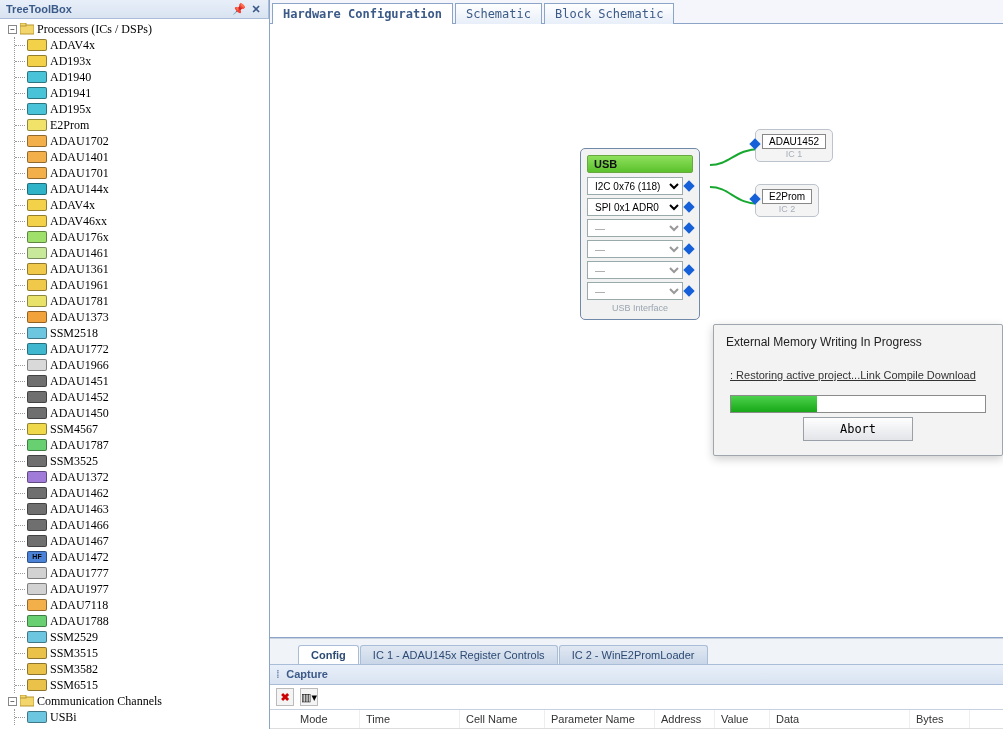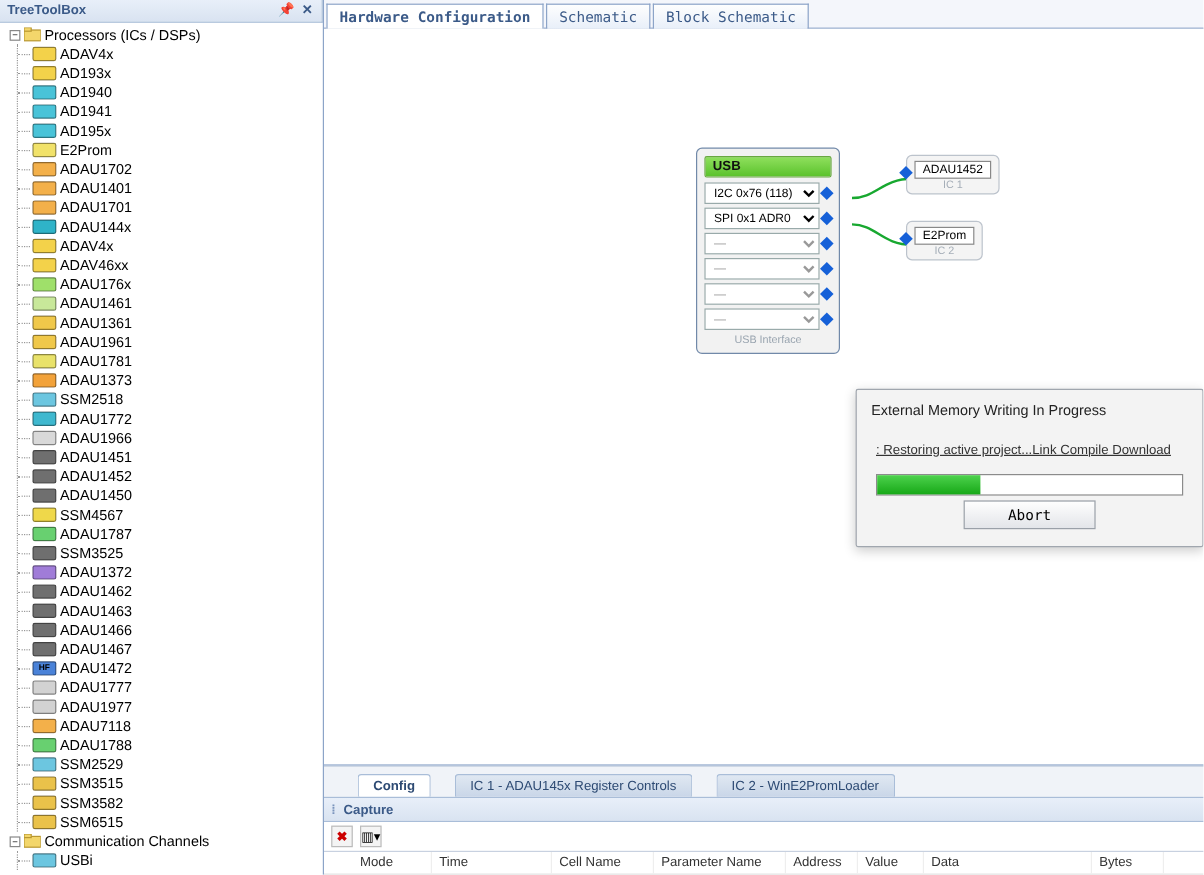--- a/index.html
+++ b/index.html
@@ -20,47 +20,47 @@
   .tree ul { list-style: none; }
   .tree-root > li { padding-left: 2px; }
   .node { display: flex; align-items: center; height: 16px; line-height: 16px; gap: 3px; padding-left: 4px; white-space: nowrap; }
   .children { border-left: 1px dotted #999; margin-left: 10px; }
   .children .node { padding-left: 12px; position: relative; }
   .children .node::before { content:""; position:absolute; left:0; top:8px; width:10px; border-top:1px dotted #999; }
   .expander { width: 9px; height: 9px; border: 1px solid #888; background: #fff; display: inline-flex; align-items: center; justify-content: center; font-size: 8px; line-height: 7px; color:#000; }
   .folder-icon { width: 14px; height: 12px; display:inline-block; position:relative; }
   .folder-icon svg { display:block; }
   .chip { width: 20px; height: 12px; border-radius: 2px; display:inline-flex; align-items:center; justify-content:center; font-size:7px; font-weight:bold; color:#000; border:1px solid rgba(0,0,0,.4); flex-shrink:0; overflow:hidden; }
-  .label { color:#000; font-family: Liberation Sans, sans-serif; font-size: 12px; }
+  .label { color:#000; font-family: Liberation Serif, serif; font-size: 12px; }
   .ctrl-icon { width: 12px; height:12px; border:1px solid #555; background: radial-gradient(circle at 35% 35%, #fff, #888); border-radius: 2px; }
 
   .right-area { flex: 1; display:flex; flex-direction:column; position:relative; }
 
   .top-tabs { display:flex; align-items:flex-end; background:#f4f6fb; border-bottom:1px solid #8ca4c8; height:24px; padding-left:2px; gap:0; }
   .top-tab { border:1px solid #8ca4c8; border-bottom:none; background:linear-gradient(#fefefe,#e8eff9); padding:3px 10px; margin-right:2px; color:#3b5a88; font-family:"SimSun",monospace; font-size:12px; position:relative; top:1px; }
   .top-tab.active { background:#fff; font-weight:bold; }
 
   .canvas { flex:1; background:#fff; position:relative; border-bottom:1px solid #8ca4c8; overflow:hidden; }
 
-  .usb-block { position:absolute; left:310px; top:99px; width:120px; border:1px solid #7189a9; border-radius:5px; background:#f2f2f2; padding:6px; }
+  .usb-block { position:absolute; left:310px; top:124px; width:120px; border:1px solid #7189a9; border-radius:5px; background:#f2f2f2; padding:6px; }
   .usb-title { background:linear-gradient(#8fe05d,#5bc22c); color:#111; font-weight:bold; padding:2px 6px; border:1px solid #68a840; border-radius:2px; margin-bottom:4px; }
   .usb-row { display:flex; align-items:center; gap:2px; margin-bottom:3px; }
   .usb-select { flex:1; height:18px; border:1px solid #9aa; background:#fff; font-size:10px; padding:1px 3px; }
   .usb-select.empty { color:#999; }
   .port-dot { width:8px; height:8px; background:#1560d8; transform:rotate(45deg); }
   .usb-footer { text-align:center; font-size:9px; color:#9aa5b0; margin-top:2px; }
 
   .chip-block { position:absolute; border:1px solid #bcc3cc; border-radius:5px; background:#f4f4f4; padding:4px 6px 2px; }
   .chip-block .chip-label { border:1px solid #888; background:#fff; padding:1px 6px; font-size:10px; display:inline-block; }
   .chip-block .chip-sub { text-align:center; font-size:9px; color:#a5aeb8; }
   .chip-left-port { position:absolute; left:-5px; top:10px; width:8px; height:8px; background:#1560d8; transform:rotate(45deg); }
 
   .wire { position:absolute; stroke:#18a830; stroke-width:2; fill:none; }
 
-  .bottom-tabs { display:flex; align-items:flex-end; height:26px; background:#f0f3f8; padding-left:28px; gap:20px; border-top:1px solid #c8d1e0; }
+  .bottom-tabs { display:flex; align-items:flex-end; height:26px; background:#f0f3f8; padding-left:28px; gap:1px; border-top:1px solid #c8d1e0; }
   .btab { border:1px solid #a9bdd8; border-bottom:none; background:linear-gradient(#e0e8f2,#c9d6e8); padding:3px 12px; color:#2d4a73; border-radius:3px 3px 0 0; font-size:11px; }
   .btab.active { background:#fff; font-weight:bold; }
 
   .capture-title { background:linear-gradient(#e8eff9,#d9e3f1); border-top:1px solid #a9bdd8; border-bottom:1px solid #a9bdd8; padding:3px 6px; color:#3b5a88; font-weight:bold; font-family:"SimSun",monospace; }
   .capture-toolbar { display:flex; align-items:center; gap:6px; padding:3px 6px; border-bottom:1px solid #c8d1e0; }
   .cap-btn { width:18px; height:18px; border:1px solid #bbb; background:#f4f4f4; display:flex; align-items:center; justify-content:center; font-size:11px; }
   .cap-btn.red { color:#c00; font-weight:bold; }
   .cap-table-head { display:flex; border-bottom:1px solid #ddd; }
   .cap-col { padding:3px 6px; color:#333; font-size:11px; border-right:1px solid #eee; }
   .cap-col.mode{width:90px;padding-left:30px;} .cap-col.time{width:100px} .cap-col.cell{width:85px} .cap-col.param{width:110px} .cap-col.addr{width:60px} .cap-col.val{width:55px} .cap-col.data{width:140px} .cap-col.bytes{width:60px}

